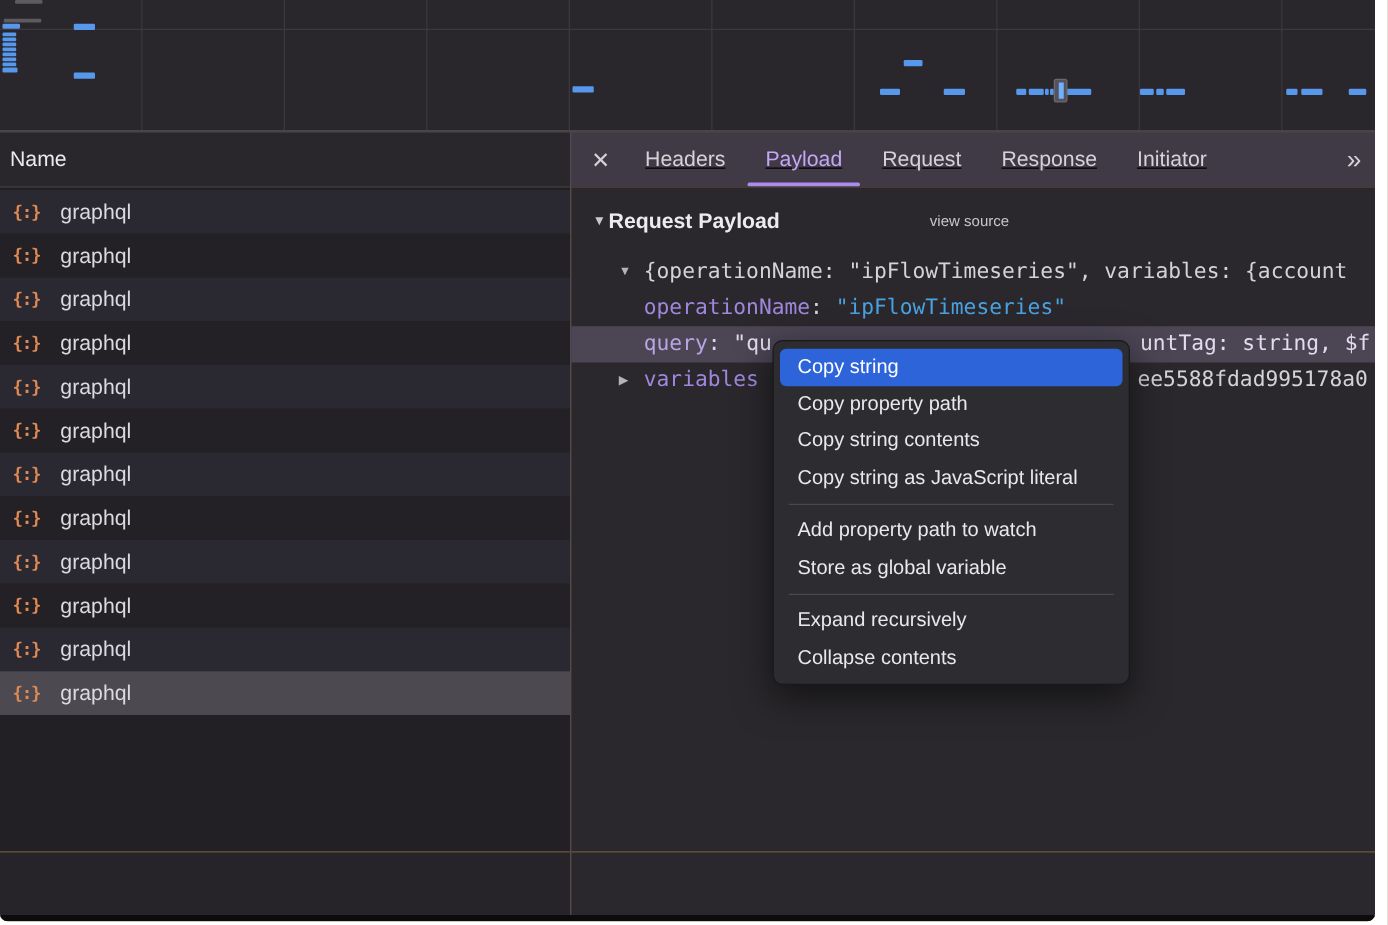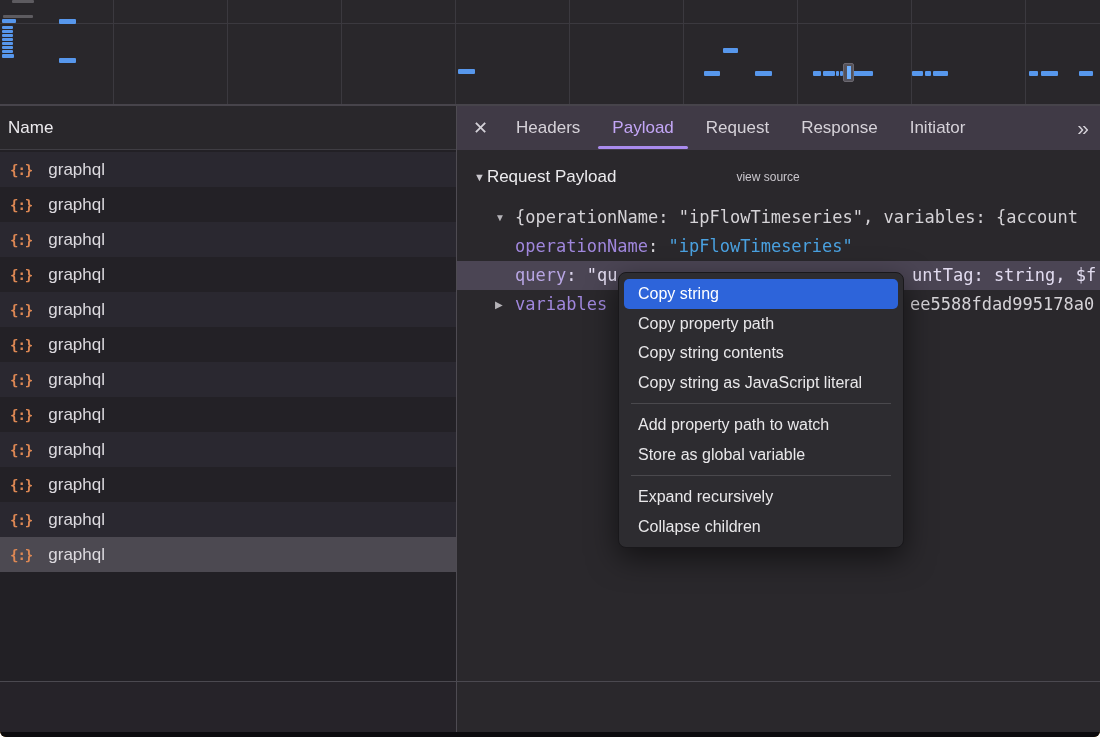--- a/index.html
+++ b/index.html
@@ -40,21 +40,21 @@
               color:var(--json-icon,#de8854);margin-left:10px;letter-spacing:-1px;}
   .row .rlabel{color:#dcdadf;font-size:17px;margin-left:16px;}
 
   
   .vdivider{position:absolute;left:456px;top:106px;width:1px;height:631px;background:#4e4b52;}
 
   
   .rpanel{position:absolute;left:457px;top:150px;width:650px;height:531px;background:#2a282c;}
   .rp-header{position:absolute;left:0;top:14px;width:650px;height:26px;display:flex;align-items:center;}
   .rp-header .tri{color:#cac8ce;font-size:11px;margin-left:17px;}
-  .rp-header .title{color:#ecebee;font-size:17px;font-weight:400;margin-left:2px;}
+  .rp-header .title{color:#ecebee;font-size:17px;font-weight:700;margin-left:2px;}
   .rp-header .viewsource{color:#c9c6cc;font-size:12px;margin-left:120px;}
   .mono,.mono span{font-family:"DejaVu Sans Mono",monospace;font-size:17px;white-space:pre;}
   .treeline{position:absolute;left:0;width:650px;height:29px;line-height:29px;color:var(--preview-text,#d5d3d7);}
   .treeline .tri{position:absolute;left:38px;top:0;font-size:10px;color:#b5b3b8;font-family:"Liberation Sans",sans-serif;}
   .treeline .txt{position:absolute;left:58px;top:0;}
   .k{color:var(--key-color,#a087dd);}
   .s{color:var(--string-color,#4aa1e0);}
   .line-query{background:var(--selected-line-bg,#4b4554);color:#ddd6ee;}
   .line-query .k{color:#b8a6e4;}
   .line-query .s{color:#e2dcf0;}
@@ -124,21 +124,21 @@
           <div class="inner"></div>
         </div>
       </div>
 
     <div class="lheader">
       <span>Name</span>
     </div>
 
     <div class="tabbar" id="tabbar">
       <span class="closebtn">✕</span>
-      <span id="tabs-slot" style="display:flex;height:44px;">
+      <span id="tabs-slot" style="display:flex;height:44px;text-decoration:underline;">
           <span class="tab">Headers</span>
           <span class="tab selected">Payload<span class="underline"></span></span>
           <span class="tab">Request</span>
           <span class="tab">Response</span>
           <span class="tab">Initiator</span>
         </span>
       <span class="moretabs">»</span>
     </div>
 
     <div class="rows" id="rows">
@@ -230,16 +230,16 @@
     <div class="menu" id="menu">
         <div class="menu-item hl">Copy string</div>
         <div class="menu-item">Copy property path</div>
         <div class="menu-item">Copy string contents</div>
         <div class="menu-item">Copy string as JavaScript literal</div>
         <div class="menu-sep"></div>
         <div class="menu-item">Add property path to watch</div>
         <div class="menu-item">Store as global variable</div>
         <div class="menu-sep"></div>
         <div class="menu-item">Expand recursively</div>
-        <div class="menu-item">Collapse children</div>
+        <div class="menu-item">Collapse contents</div>
       </div>
   </div>
 </div>
 
 </body></html>

